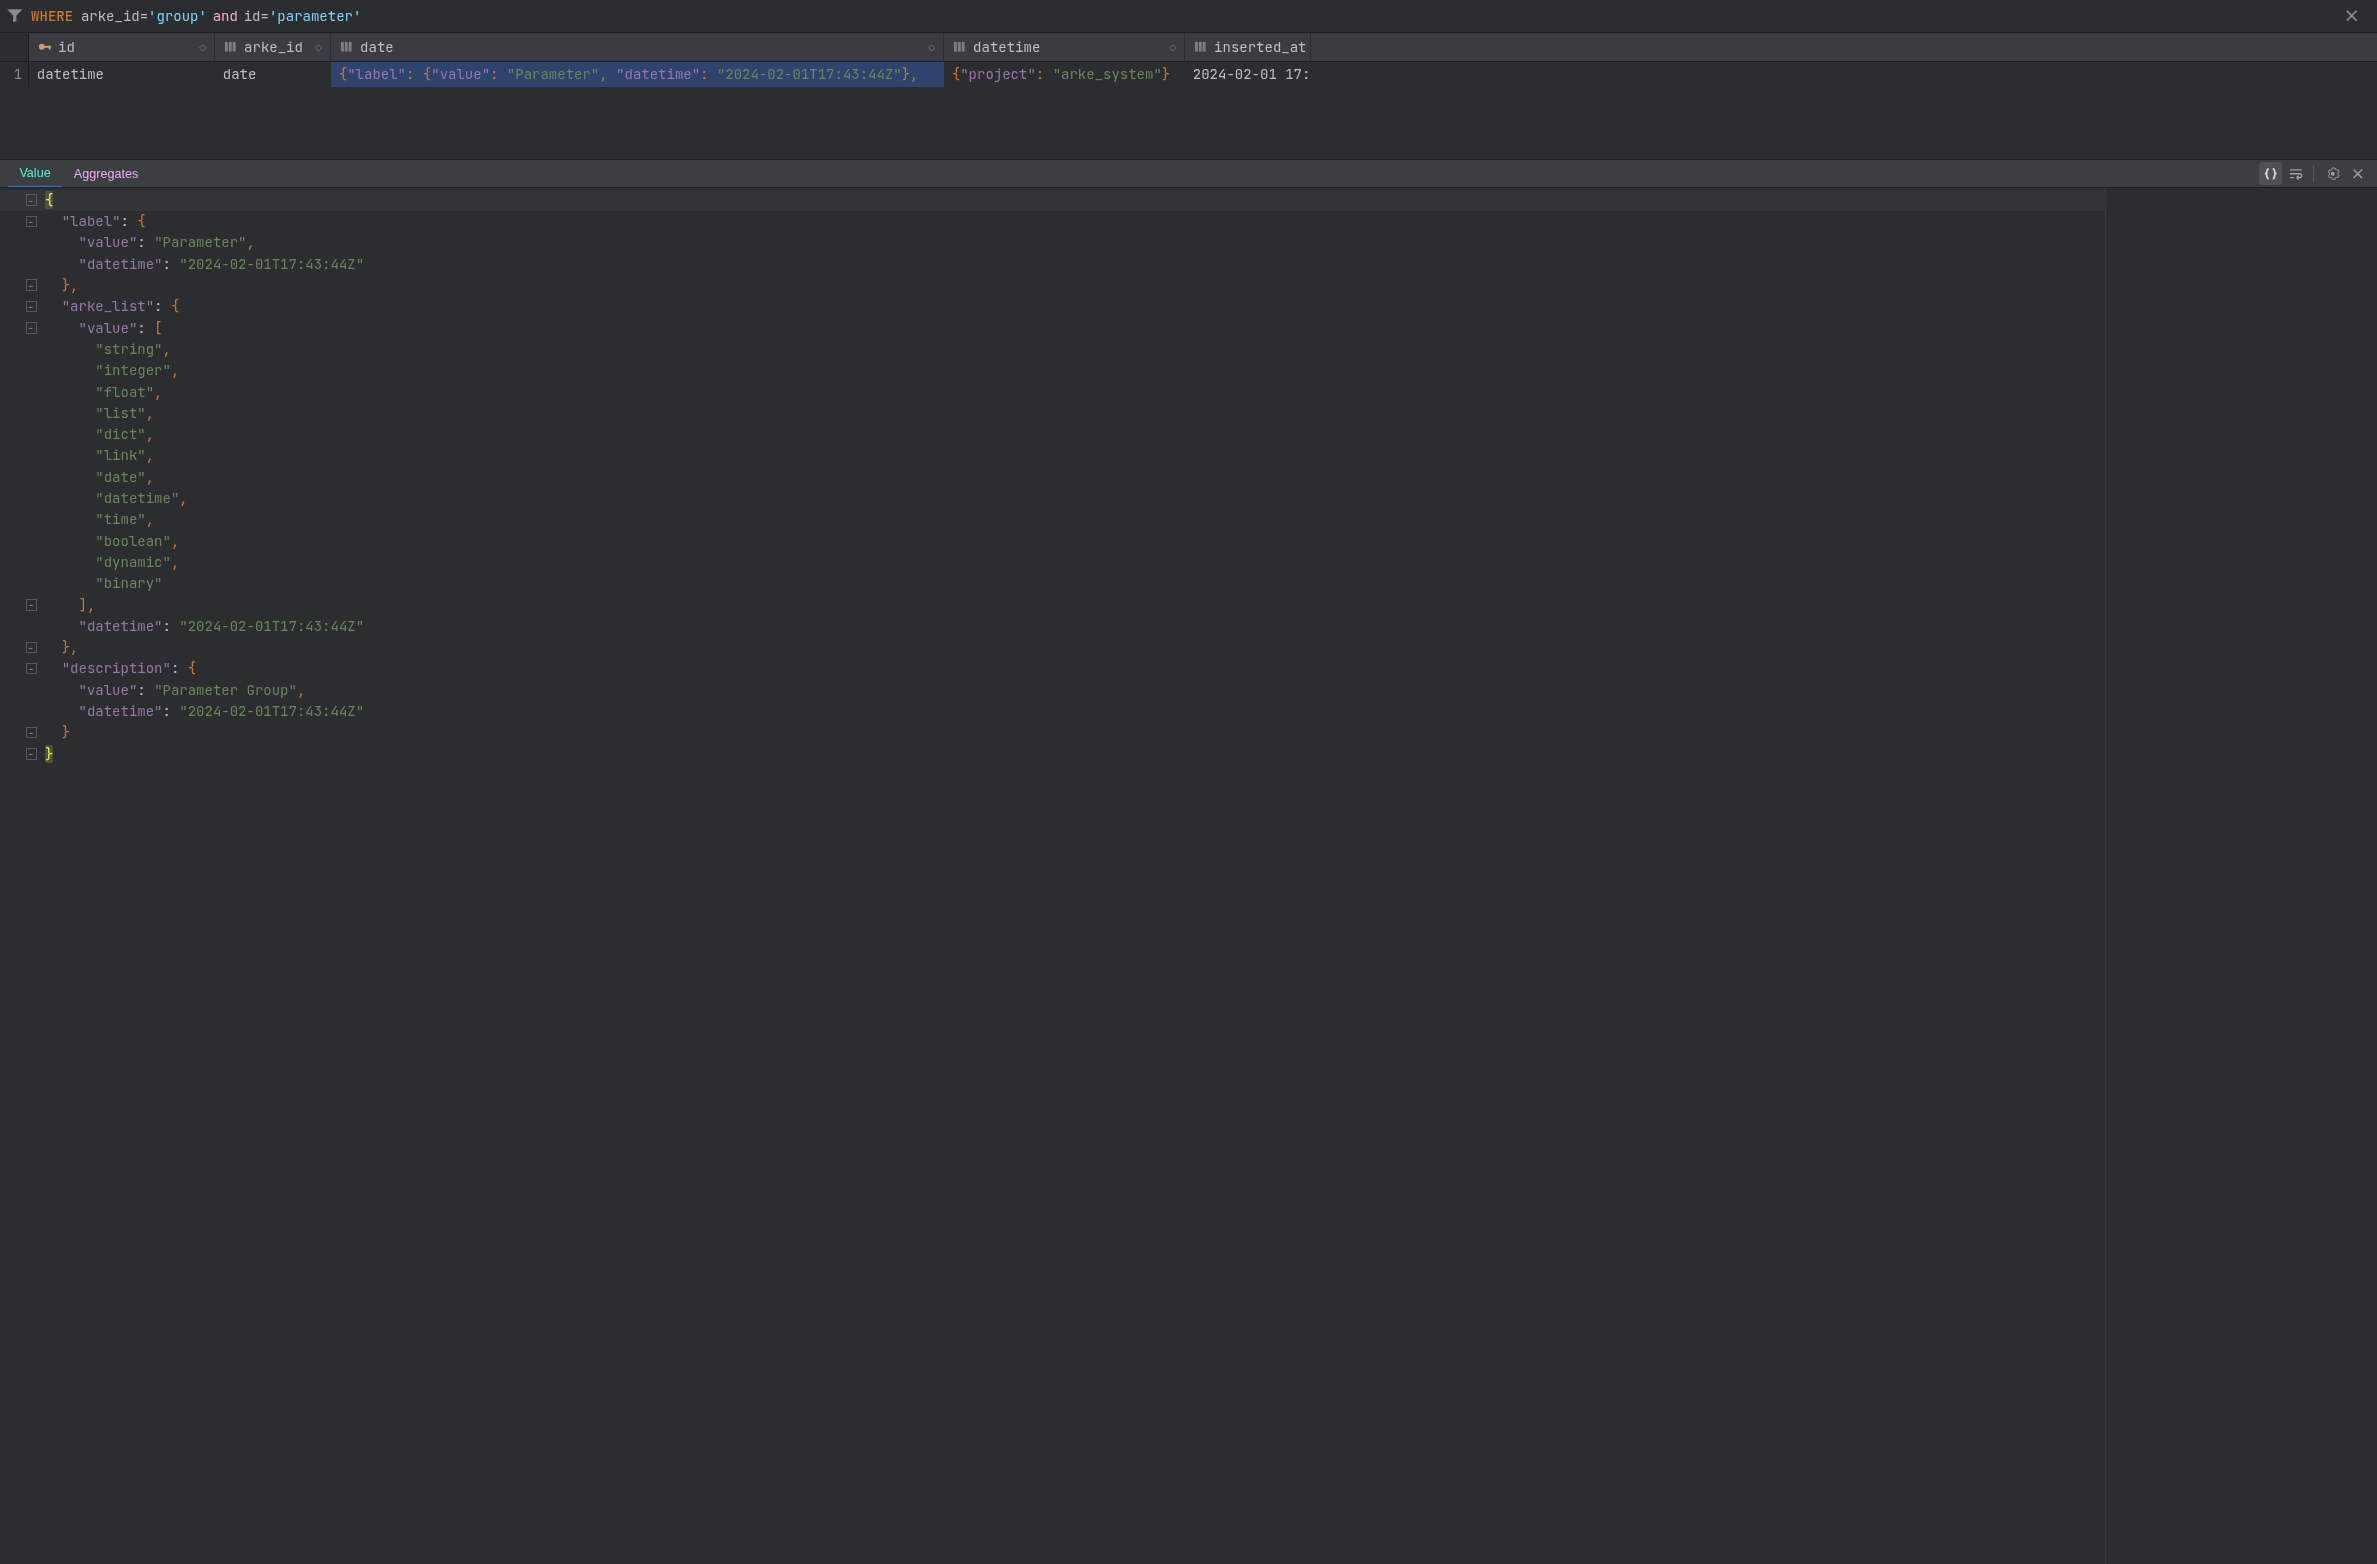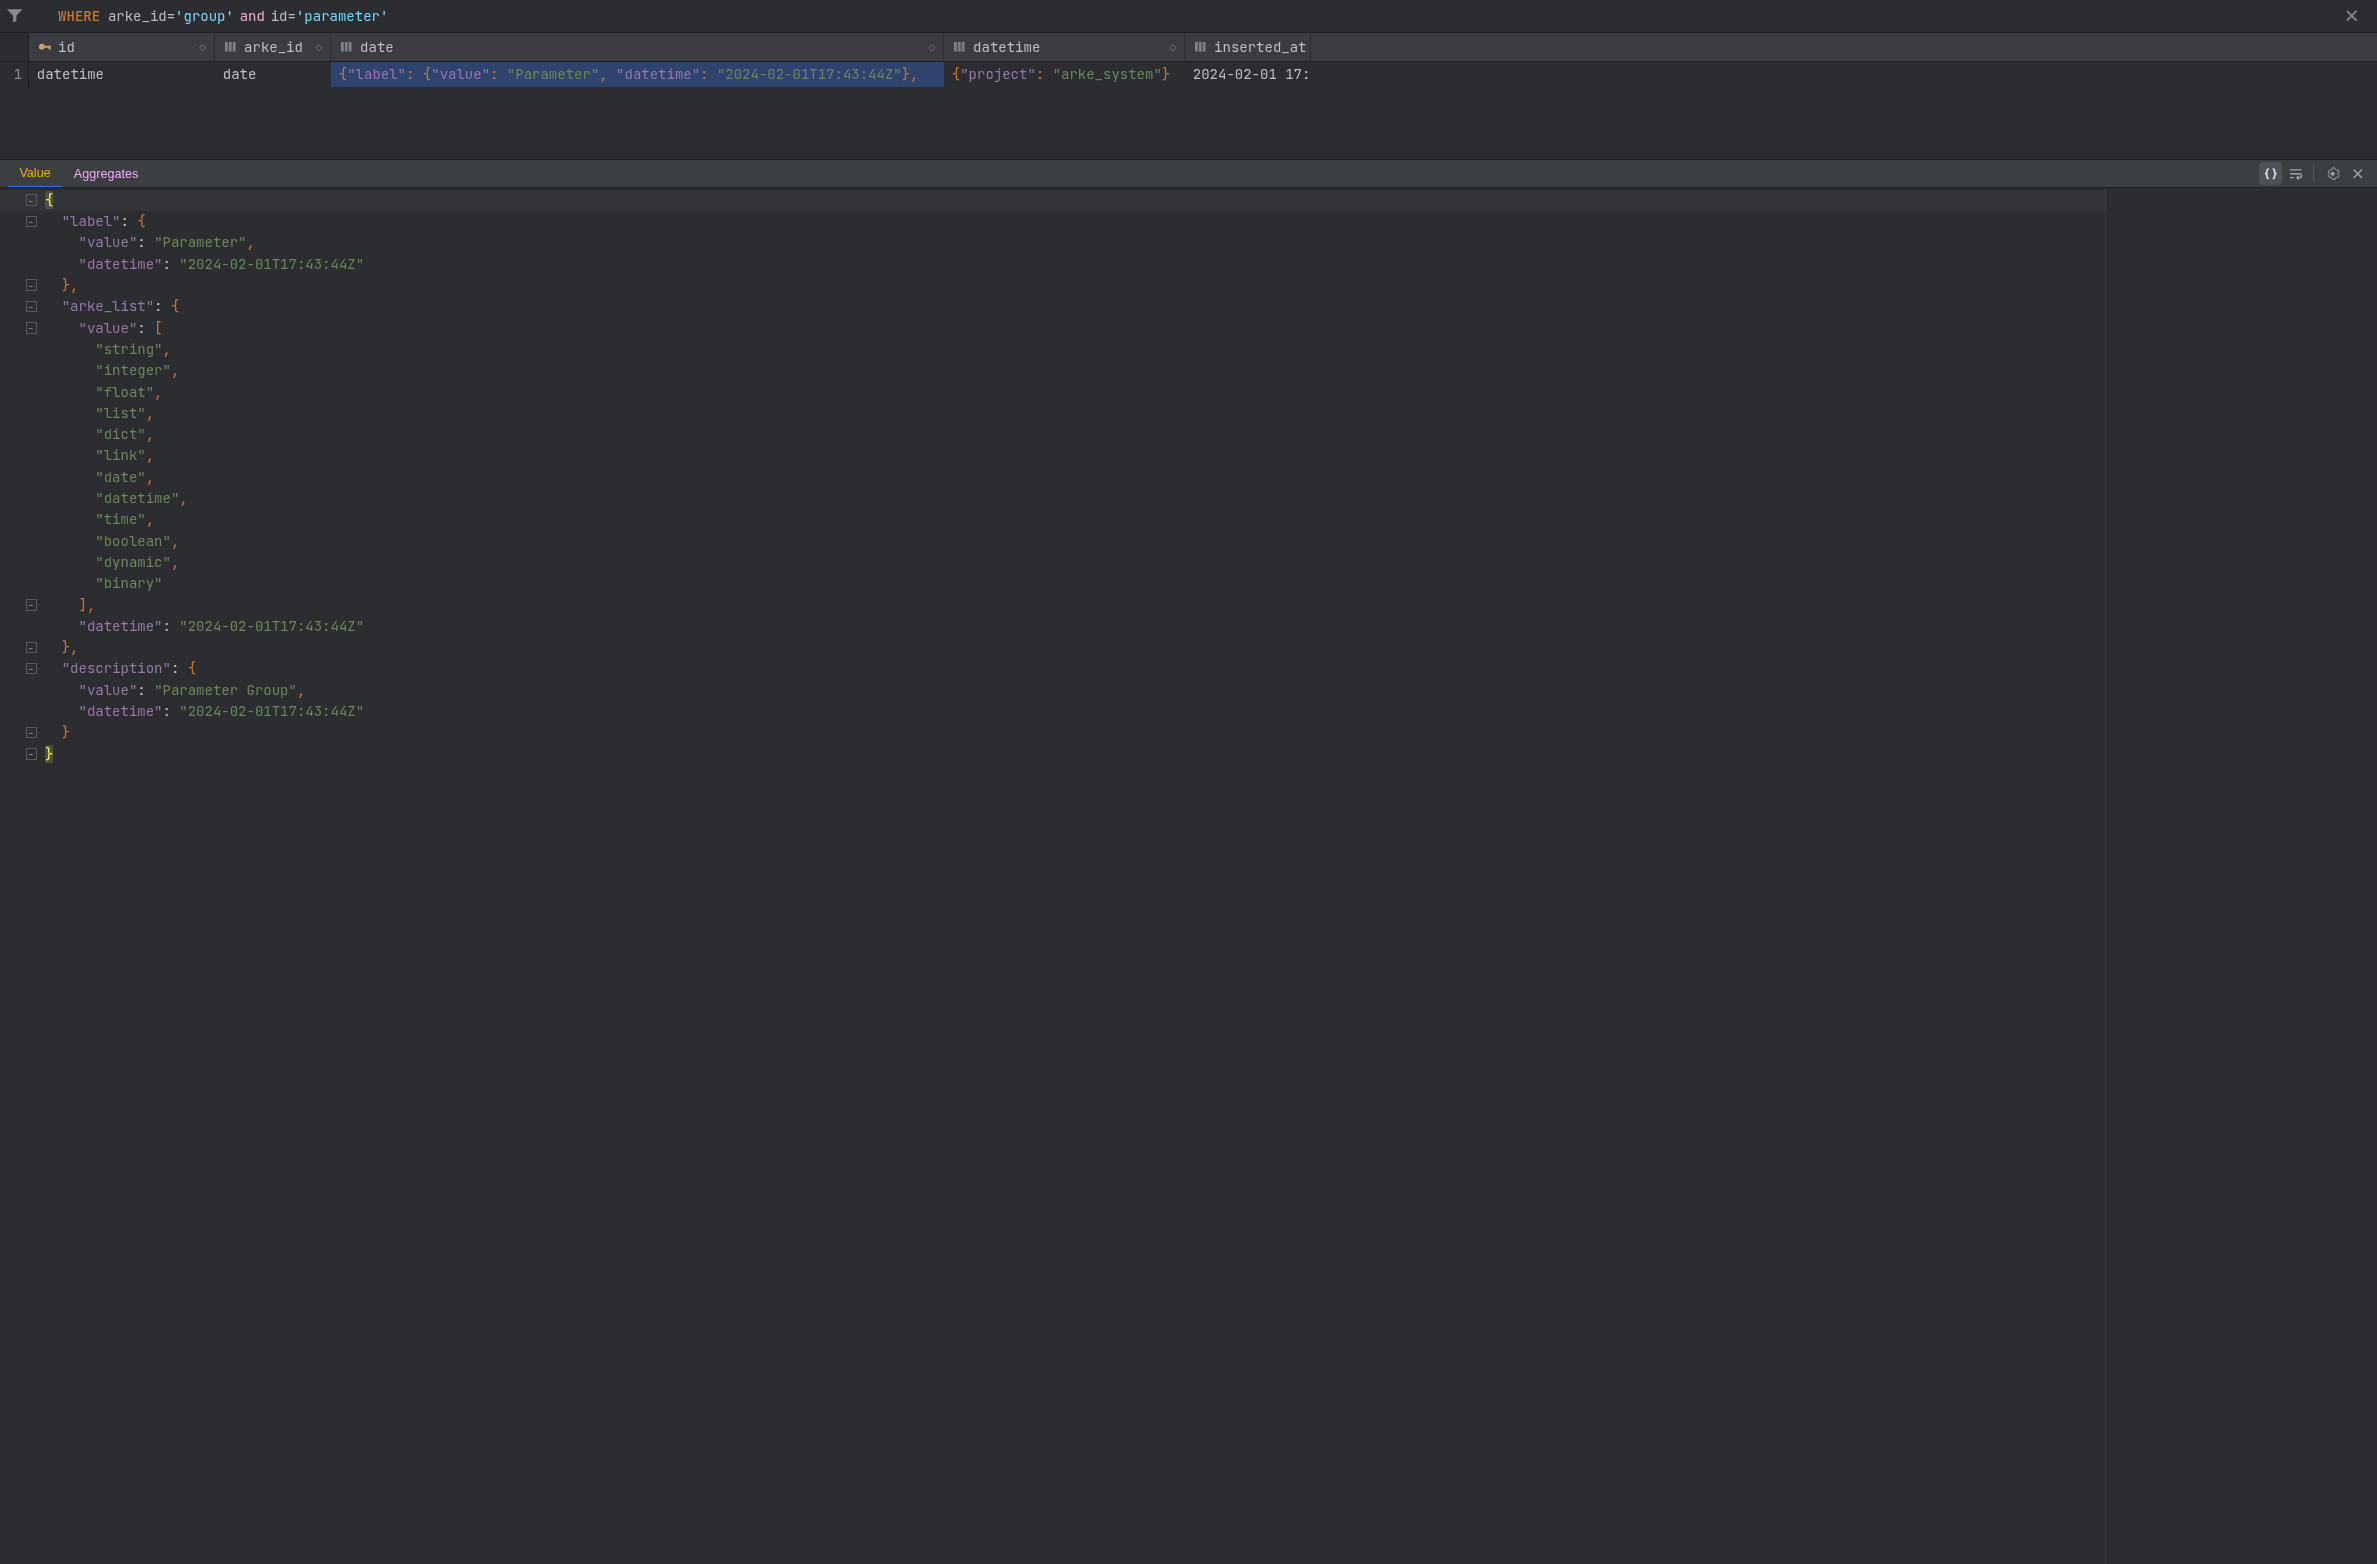--- a/index.html
+++ b/index.html
@@ -13,21 +13,20 @@
   }
 
   
   .filter-bar {
     display: flex;
     align-items: center;
     height: 33px;
     background: #2b2d30;
     border-bottom: 1px solid #1e1f22;
     padding: 0 5.8px;
-    gap: 27px;
   }
   .filter-bar .funnel {
     width: 17.5px; height: 17.5px;
     color: #868a91;
     margin-right: 7.8px;
     flex-shrink: 0;
   }
   .where-input {
     flex: 1;
     display: flex;
@@ -148,21 +147,21 @@
     color: #bcbec4;
   }
   .detail-tabs .tab {
     padding: 0 11.6px;
     height: 100%;
     display: flex;
     align-items: center;
     cursor: pointer;
   }
   .detail-tabs .tab.active {
-    color: #eab308;
+    color: #5eead4;
     border-bottom: 1.9px solid #3574f0;
   }
   .detail-tabs .tab:not(.active) { color: #f0abfc; }
   .detail-tabs .spacer { flex: 1; }
   .detail-tabs .toolbtn {
     width: 23px; height: 23px;
     display: flex; align-items: center; justify-content: center;
     color: #9da0a8;
     border-radius: 3.9px;
     cursor: pointer;

